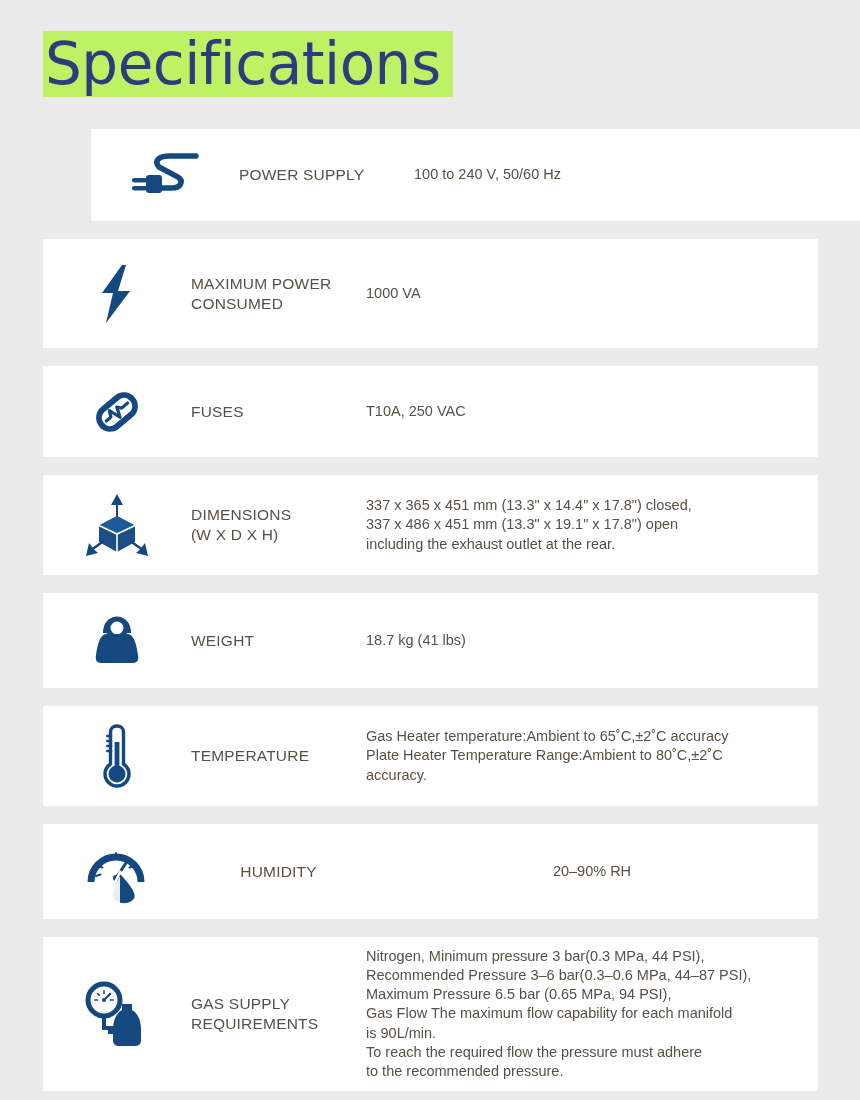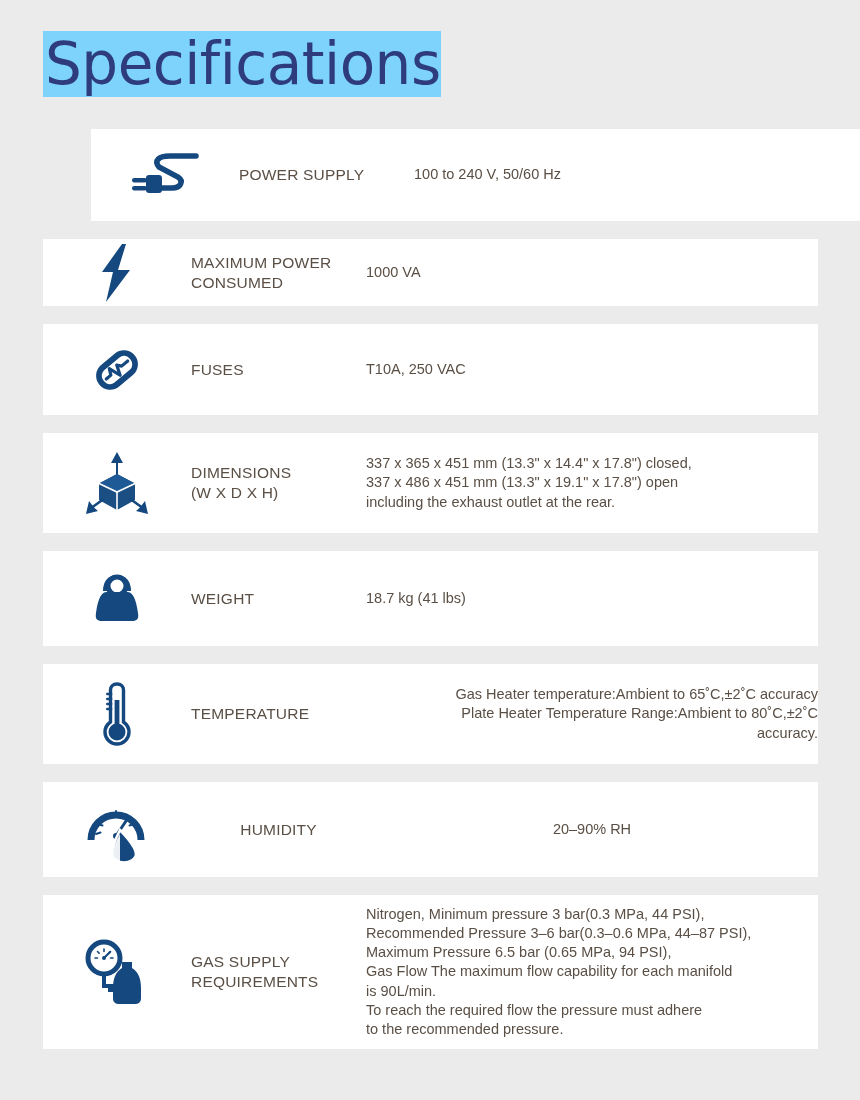--- a/index.html
+++ b/index.html
@@ -17,22 +17,22 @@
     height: 1100px;
     background: #ebebec;
     overflow: hidden;
   }
 
   
   .title-wrap {
     position: absolute;
     left: 43px;
     top: 31px;
-    background: #7dd3fc;
-    padding: 0 0 0 2px;
+    background: #bef264;
+    padding: 0 12px 0 2px;
     line-height: 1;
   }
   .title {
     font-family: "DejaVu Sans", sans-serif;
     font-size: 58px;
     font-weight: 400;
     color: #2e3b7d;
     letter-spacing: -0.5px;
     line-height: 1.14;
     white-space: nowrap;
@@ -77,25 +77,25 @@
 
   .value-cell {
     flex: 1;
     color: #5a4f45;
     font-size: 14.5px;
     line-height: 1.33;
     font-family: "Liberation Sans", sans-serif;
     white-space: pre-line;
     padding-right: 0;
   }
-  .value-cell.center { text-align: right; }
+  .value-cell.center { text-align: left; }
 
   
   .h-power    { height: 92px; margin-left: 48px; }
-  .h-maxpower { height: 67px; }
+  .h-maxpower { height: 109px; }
   .h-fuses    { height: 91px; }
   .h-dims     { height: 100px; }
   .h-weight   { height: 95px; }
   .h-temp     { height: 100px; }
   .h-humid    { height: 95px; text-align: center; }
   .h-gas      { height: 154px; }
 </style>
 </head>
 <body>
 

